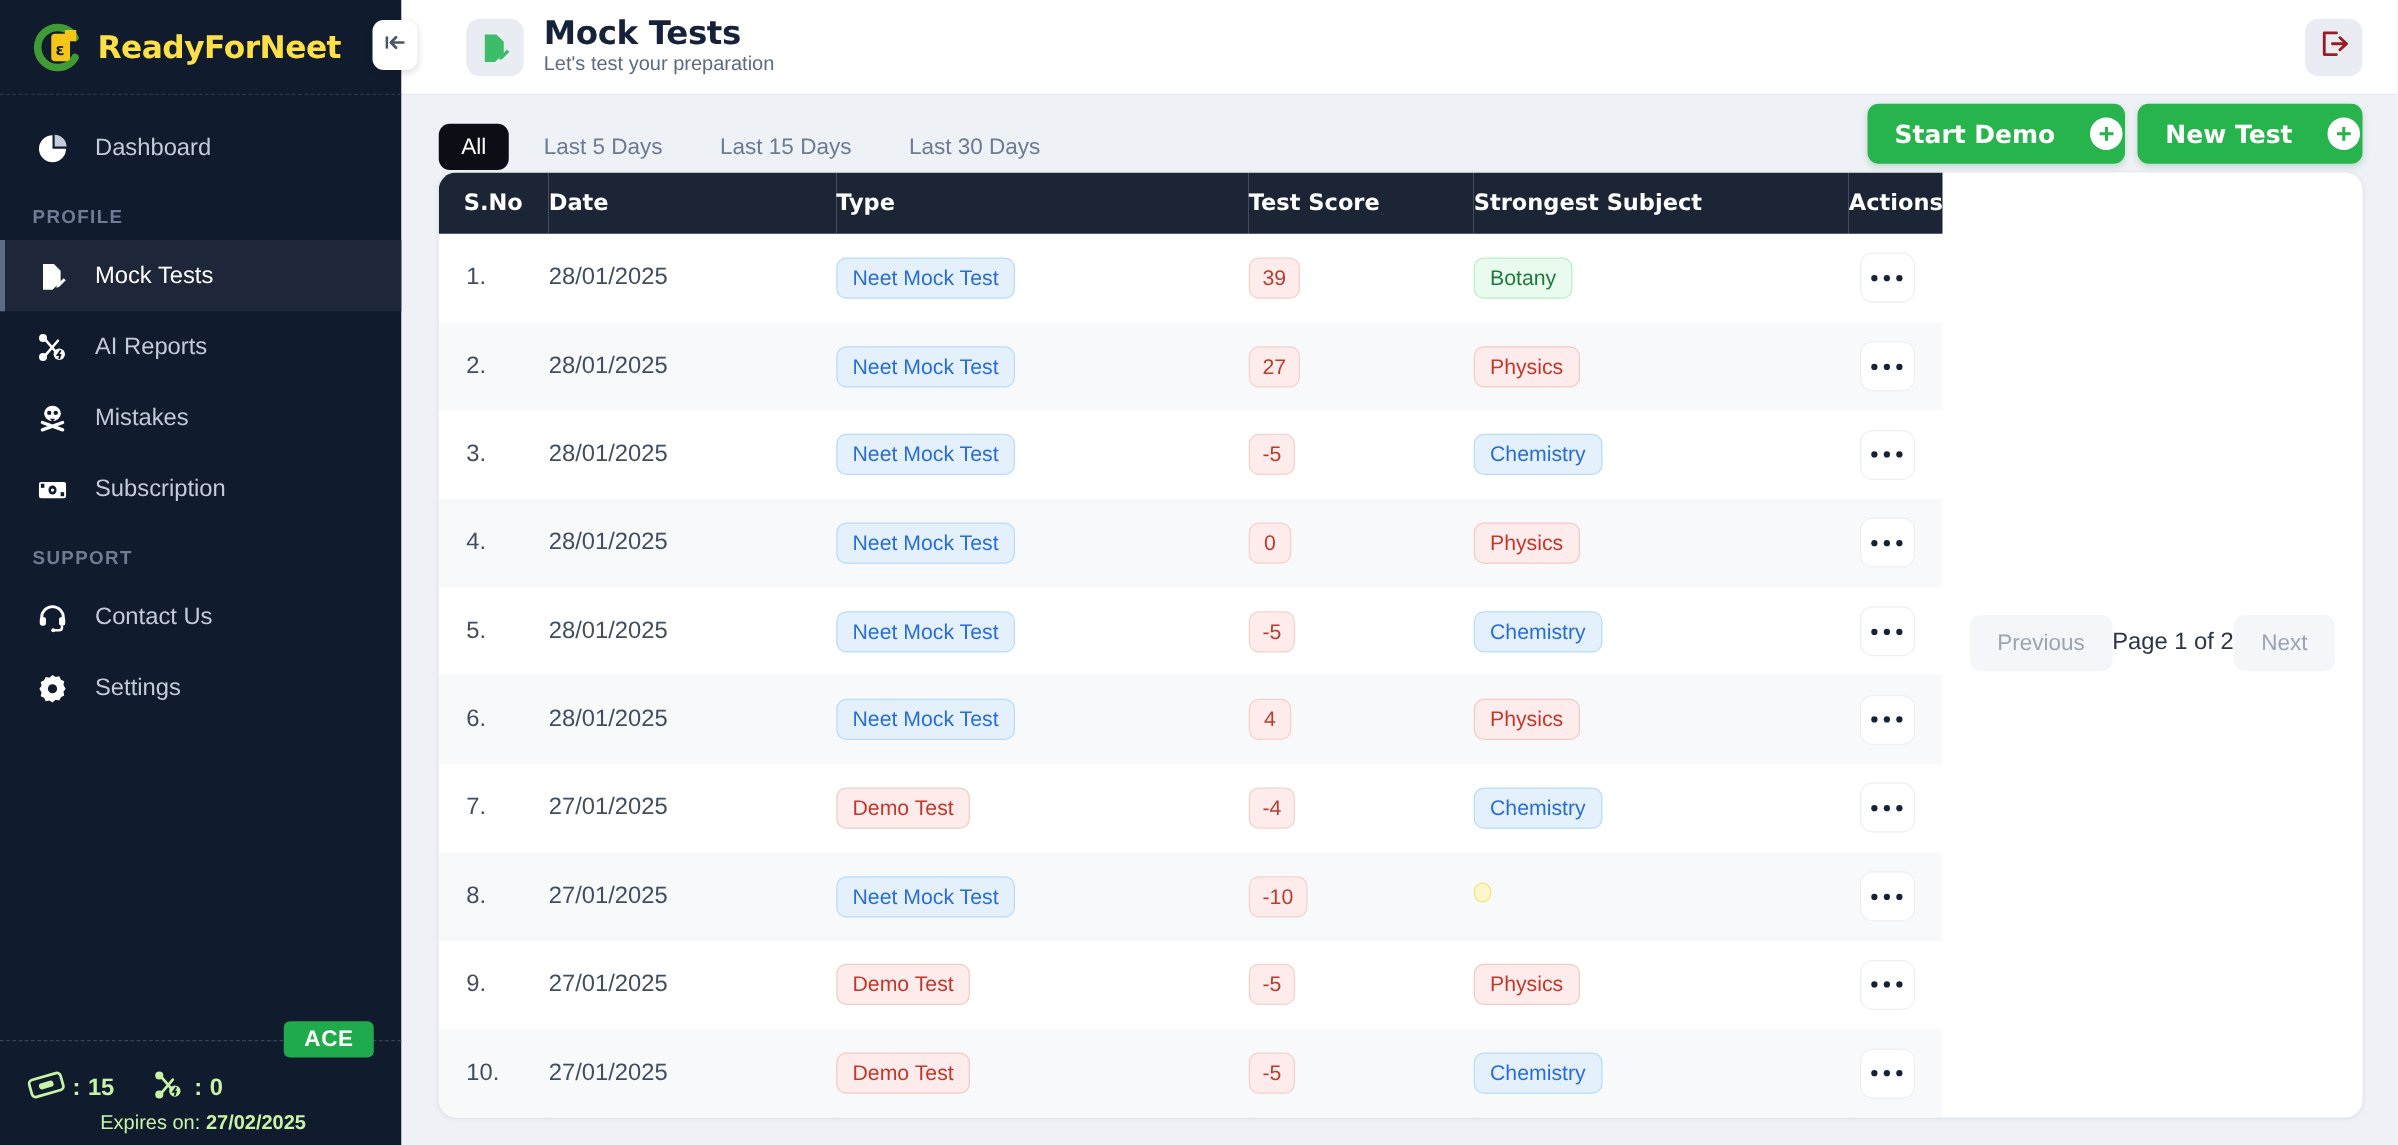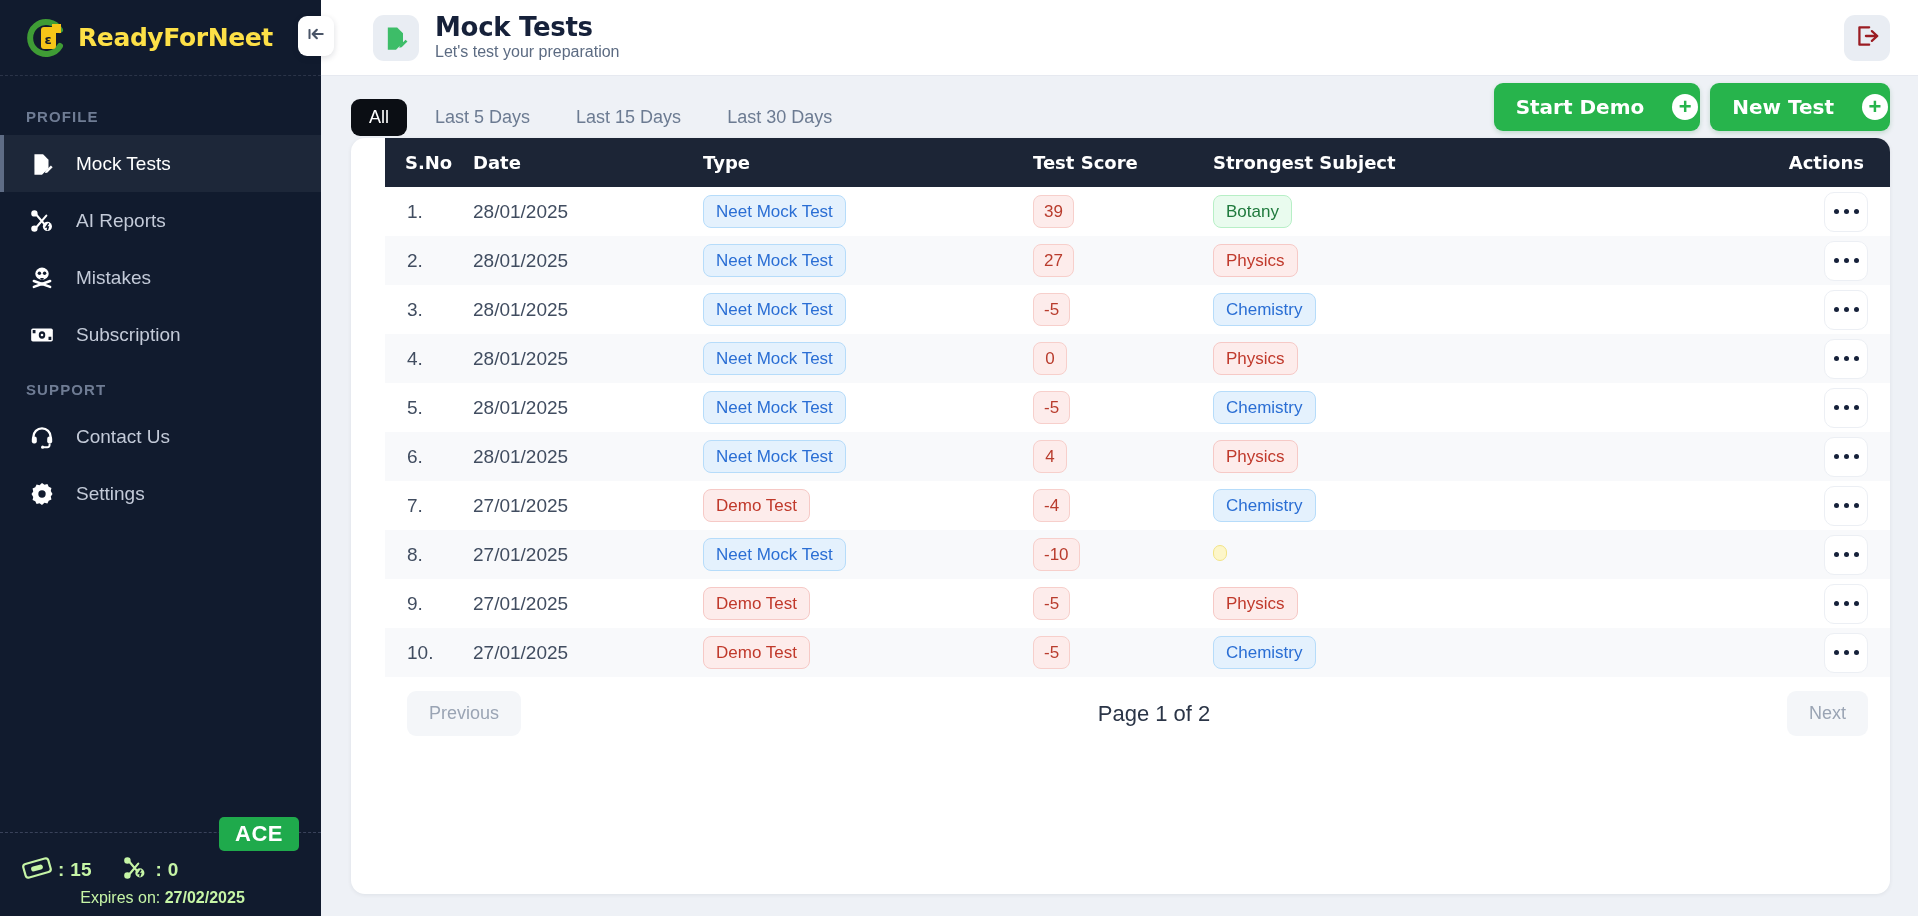--- a/index.html
+++ b/index.html
@@ -57,21 +57,21 @@
   }
 
   .sidefoot {
     border-top: 1px dashed #39425a;
     padding: 8px 18px 10px 22px;
     position: relative; height: 84px;
   }
   .ace-badge {
     position: absolute; right: 22px; top: -16px;
     background: #1faa4c; color: #fff;
-    font-weight: bold; font-size: 22px;
+    font-weight: bold; font-size: 18px;
     padding: 4px 16px; border-radius: 5px;
     letter-spacing: .5px;
   }
   .credits { display: flex; align-items: center; gap: 8px; padding-top: 14px; color: #c6f5a6; }
   .credits .val { color: #c6f5a6; font-size: 19px; font-weight: bold; }
   .credits .grp { display: flex; align-items: center; gap: 6px; margin-right: 22px; }
   .expires {
     text-align: center; margin-top: 4px;
     color: #c6f5a6; font-size: 16px;
   }
@@ -147,21 +147,21 @@
     font-size: 22px; font-weight: bold; line-height: 1;
     font-family: "Liberation Sans", sans-serif;
   }
 
   
   .card-wrap { padding: 0 28px 22px 30px; flex: 1 1 auto; min-height: 0; }
   .card {
     background: #ffffff; border-radius: 14px;
     box-shadow: 0 1px 4px rgba(16,24,40,.07);
     height: 100%; overflow: hidden;
-    display: flex; flex-direction: column; padding-left: 34px;
+    display: flex; flex-direction: row;
   }
   table { width: 100%; border-collapse: collapse; table-layout: fixed; }
   thead th {
     background: #1c2536; color: #ffffff;
     font-size: 18px; font-weight: bold; text-align: left;
     padding: 13px 0 14px 0; height: 49px;
     font-family: "DejaVu Sans", sans-serif;
   }
   th.c-sno   { width: 88px;  padding-left: 20px; }
   th.c-date  { width: 230px; }
@@ -209,21 +209,21 @@
     display: flex; align-items: center;
     padding: 14px 22px 18px 22px;
     flex: 0 0 auto;
   }
   .pg-btn {
     font-size: 18px; color: #9aa4b4;
     background: #f4f6f9; border: none; border-radius: 9px;
     padding: 12px 22px; cursor: pointer;
     font-family: "Liberation Sans", sans-serif;
   }
-  .pg-info { flex: 1 1 auto; text-align: center; font-size: 22px; color: #2b3547; }
+  .pg-info { flex: 1 1 auto; text-align: center; font-size: 19px; color: #2b3547; }
 </style>
 </head>
 <body>
 
 <div class="app">
 
   <aside class="sidebar">
 
     <div class="brand">
       <div class="brand-logo">
@@ -232,20 +232,29 @@
           <rect x="17" y="11" width="15" height="22" rx="3" fill="#f5c518"></rect>
           <rect x="28" y="8" width="9" height="9" fill="#f5c518"></rect>
           <text x="24" y="28" font-size="13" font-weight="bold" fill="#111b2e" text-anchor="middle" font-family="DejaVu Sans, sans-serif">ε</text>
         </svg>
       </div>
       <div class="brand-text">ReadyForNeet</div>
     </div>
 
     <nav class="nav">
 
+      <div class="nav-item">
+        <span class="ico">
+          <svg width="26" height="26" viewBox="0 0 24 24">
+            <path d="M12 2a10 10 0 1 0 10 10h-10z" fill="#ffffff"></path>
+            <path d="M13.6 1.6v8.8h8.8a9 9 0 0 0-8.8-8.8z" fill="#c3cad8"></path>
+          </svg>
+        </span>
+        <span class="lbl">Dashboard</span>
+      </div>
 
       <div class="nav-section">PROFILE</div>
 
       <div class="nav-item active">
         <span class="ico">
           <svg width="26" height="26" viewBox="0 0 24 24">
             <path d="M5 3h8l5 5v8l-6 6H5z" fill="#ffffff"></path>
             <path d="M20.2 13.4l1.6 1.6-5 5-2 .4.4-2z" fill="#ffffff"></path>
           </svg>
         </span>

